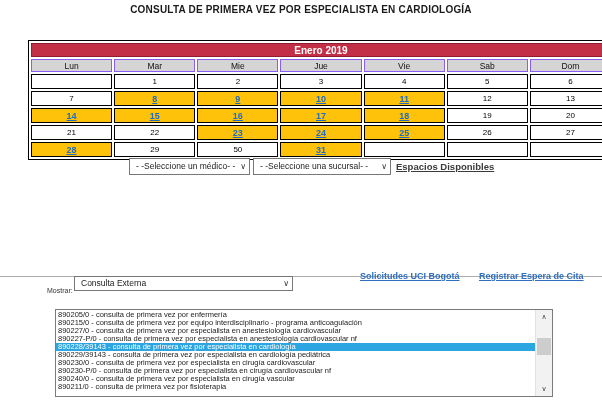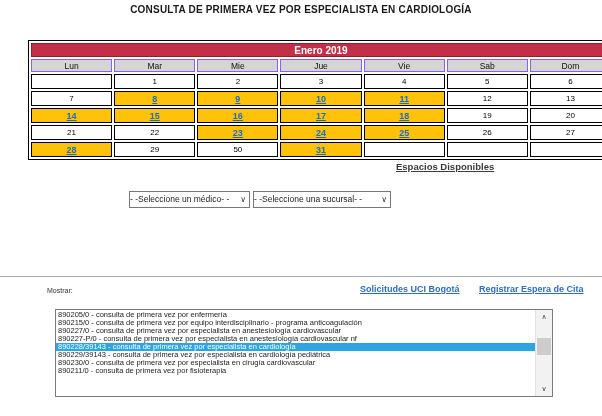--- a/index.html
+++ b/index.html
@@ -75,25 +75,24 @@
   
   .fake-select {
     position: absolute;
     box-sizing: border-box;
     height: 17px;
     background: #fff;
     border: 1px solid #777;
     font-size: 8.5px;
     line-height: 15px;
     color: #222;
-    padding: 0 14px 0 0;
+    padding: 0 14px 0 6px;
     white-space: nowrap;
     overflow: hidden;
     cursor: default;
-    margin-top: 33px;
   }
   .fake-select .chev {
     position: absolute;
     right: 3px; top: 0;
     font-size: 8px;
     line-height: 15px;
     color: #333;
   }
   #doctor-select  { left: 129px; top: 158px; width: 121px; }
   #branch-select  { left: 253px; top: 158px; width: 138px; }
@@ -116,21 +115,21 @@
   #mostrar-label {
     position: absolute;
     left: 47px; top: 287px;
     font-size: 7px;
     color: #333;
   }
   #mostrar-select { left: 74px; top: 276px; width: 219px; height: 15px; line-height: 13px; }
   #mostrar-select .chev { line-height: 13px; }
   .blue-link {
     position: absolute;
-    top: 284px;
+    top: 271px;
     font-size: 9px;
     font-weight: bold;
     color: var(--page_link, #2F6EBF);
     cursor: pointer;
     white-space: nowrap;
     text-align: right;
   }
   #uci-link { left: 360px; }
   #espera-link { left: 479px; }
   
@@ -282,20 +281,22 @@
 
   <div class="listbox">
     <div class="list-items">
         <div class="list-item">890205/0 - consulta de primera vez por enfermería</div>
         <div class="list-item">890215/0 - consulta de primera vez por equipo interdisciplinario - programa anticoagulación</div>
         <div class="list-item">890227/0 - consulta de primera vez por especialista en anestesiología cardiovascular</div>
         <div class="list-item">890227-P/0 - consulta de primera vez por especialista en anestesiología cardiovascular nf</div>
         <div class="list-item selected">890228/39143 - consulta de primera vez por especialista en cardiología</div>
         <div class="list-item">890229/39143 - consulta de primera vez por especialista en cardiología pediátrica</div>
         <div class="list-item">890230/0 - consulta de primera vez por especialista en cirugía cardiovascular</div>
+        <div class="list-item">890230-P/0 - consulta de primera vez por especialista en cirugía cardiovascular nf</div>
+        <div class="list-item">890240/0 - consulta de primera vez por especialista en cirugía vascular</div>
         <div class="list-item">890211/0 - consulta de primera vez por fisioterapia</div>
       </div>
     <div class="vscroll">
       <div class="sb-btn up">∧</div>
       <div class="sb-thumb"></div>
       <div class="sb-btn down">∨</div>
     </div>
   </div>
 
 </div>

